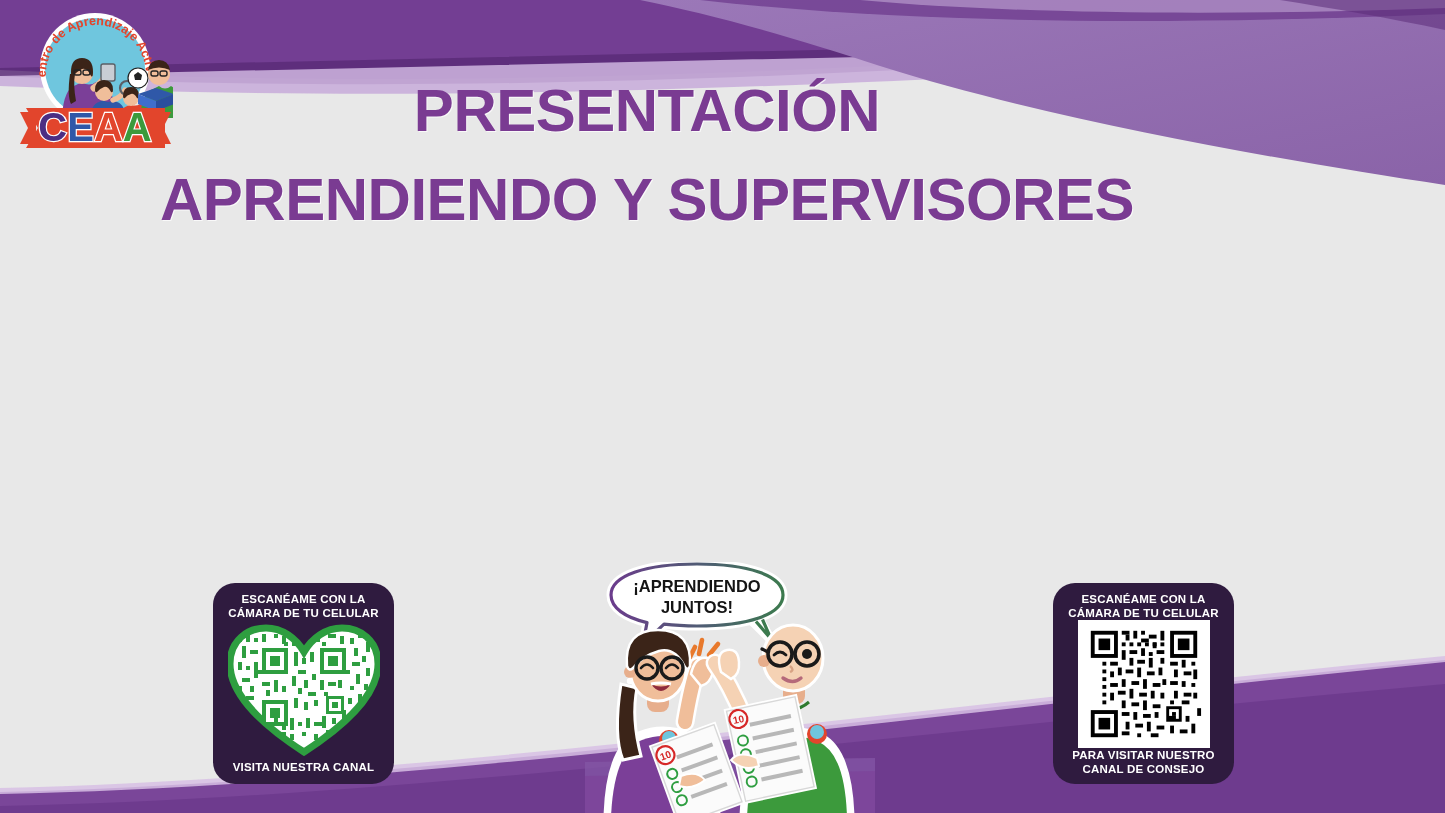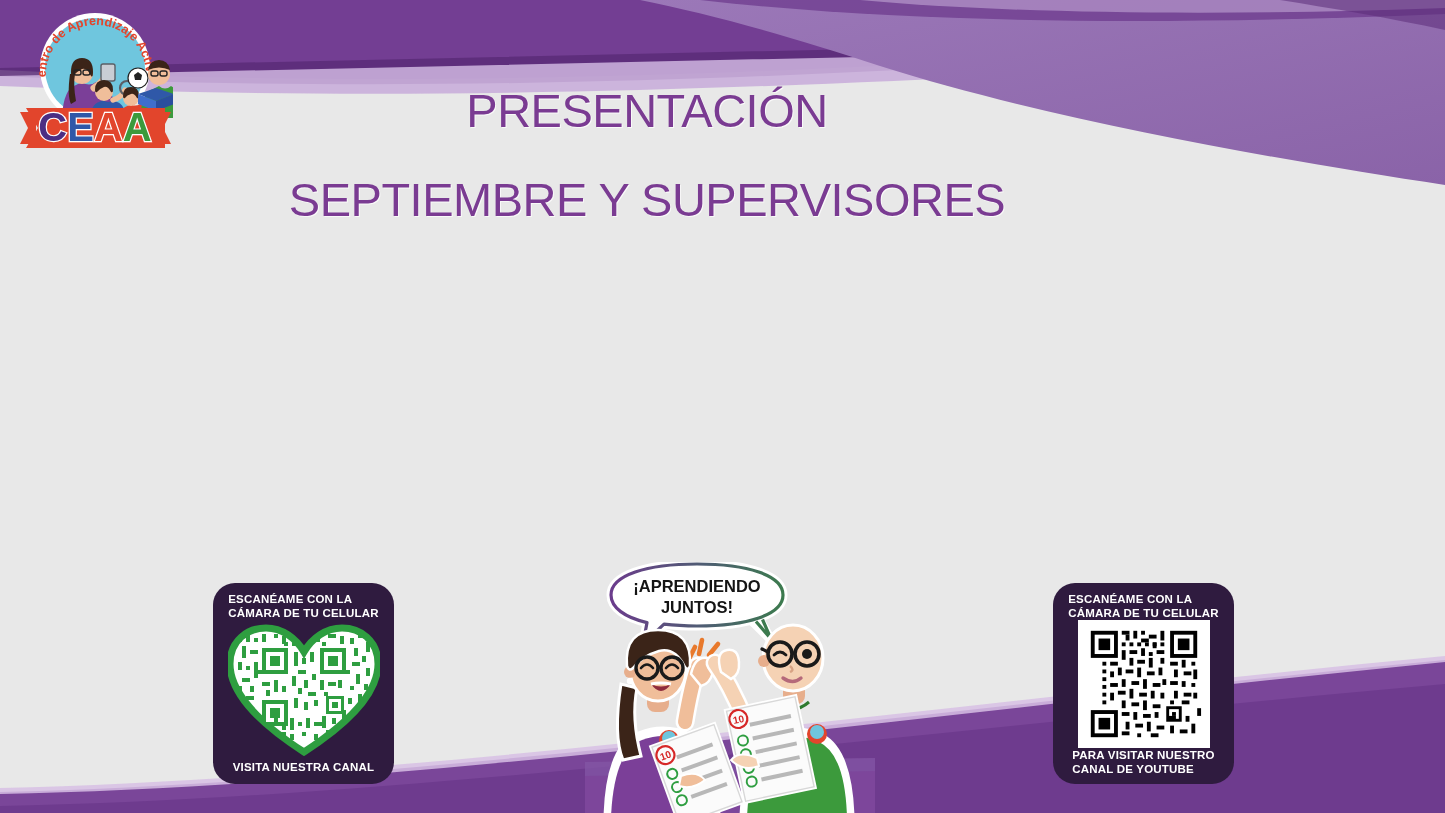--- a/index.html
+++ b/index.html
@@ -23,34 +23,35 @@
     position:absolute; left:18px; top:8px;
     width:155px; height:140px;
   }
 
   
   #title-block {
     position:absolute;
     left:0; top:66px; width:1294px;
     text-align:center;
     color:#7A3B92;
-    font-weight:normal;
-    font-size:47px;
+    font-weight:bold;
+    font-size:60px;
     line-height:89px;
     letter-spacing:-0.5px;
     text-shadow:1px 1px 0 rgba(255,255,255,.75);
   }
   #title-block .tline { display:block; white-space:nowrap; }
 
   
   .qr-card {
     position:absolute;
     background:#2F1B3F;
     border-radius:22px;
     color:#ffffff;
+    text-align:center;
     display:flex;
     flex-direction:column;
     align-items:center;
     justify-content:space-between;
     padding:9px 10px 9px 10px;
   }
   .qr-card .cap {
     font-size:11.5px; font-weight:bold; line-height:14px;
     letter-spacing:.2px;
   }
@@ -160,21 +161,21 @@
       <path d="M2 104 L18 104 L18 136 L2 136 L10 120 Z" fill="#E2452C"></path>
       <path d="M137 104 L153 104 L145 120 L153 136 L137 136 Z" fill="#E2452C"></path>
       <text x="77" y="133" text-anchor="middle" font-size="40" font-weight="bold" font-family="'Liberation Sans', sans-serif">
         <tspan fill="#4B2E83" stroke="#ffffff" stroke-width="2.4" paint-order="stroke">C</tspan><tspan fill="#2F58A8" stroke="#ffffff" stroke-width="2.4" paint-order="stroke">E</tspan><tspan fill="#E2452C" stroke="#ffffff" stroke-width="2.4" paint-order="stroke">A</tspan><tspan fill="#3C9A3C" stroke="#ffffff" stroke-width="2.4" paint-order="stroke">A</tspan>
       </text>
     </svg>
   </div>
 
   <div id="title-block">
     <span class="tline">PRESENTACIÓN</span>
-    <span class="tline">SEPTIEMBRE Y SUPERVISORES</span>
+    <span class="tline">APRENDIENDO Y SUPERVISORES</span>
   </div>
 
   <div class="qr-card" id="card-left">
     <div class="cap">
       <div>ESCANÉAME CON LA</div>
       <div>CÁMARA DE TU CELULAR</div>
     </div>
 
     <div class="qr-box">
       <svg viewBox="0 0 152 132">
@@ -401,21 +402,21 @@
             <rect x="110" y="102" width="4" height="10"></rect>
           <rect x="86" y="94" width="8" height="4"></rect>
             <rect x="104" y="94" width="4" height="6"></rect>
           <rect x="116" y="86" width="4" height="8"></rect>
         </g>
       </svg>
     </div>
 
     <div class="cap bottom">
       <div>PARA VISITAR NUESTRO</div>
-      <div>CANAL DE YOUTUBE</div>
+      <div>CANAL DE CONSEJO</div>
     </div>
   </div>
 
   <div id="illustration">
     <svg viewBox="0 0 290 255">
       <defs>
         <linearGradient id="bubbleStroke" x1="0" y1="0" x2="1" y2="0">
           <stop offset="0%" stop-color="#6B3C8C"></stop>
           <stop offset="55%" stop-color="#4E5E72"></stop>
           <stop offset="100%" stop-color="#3C7A4E"></stop>

